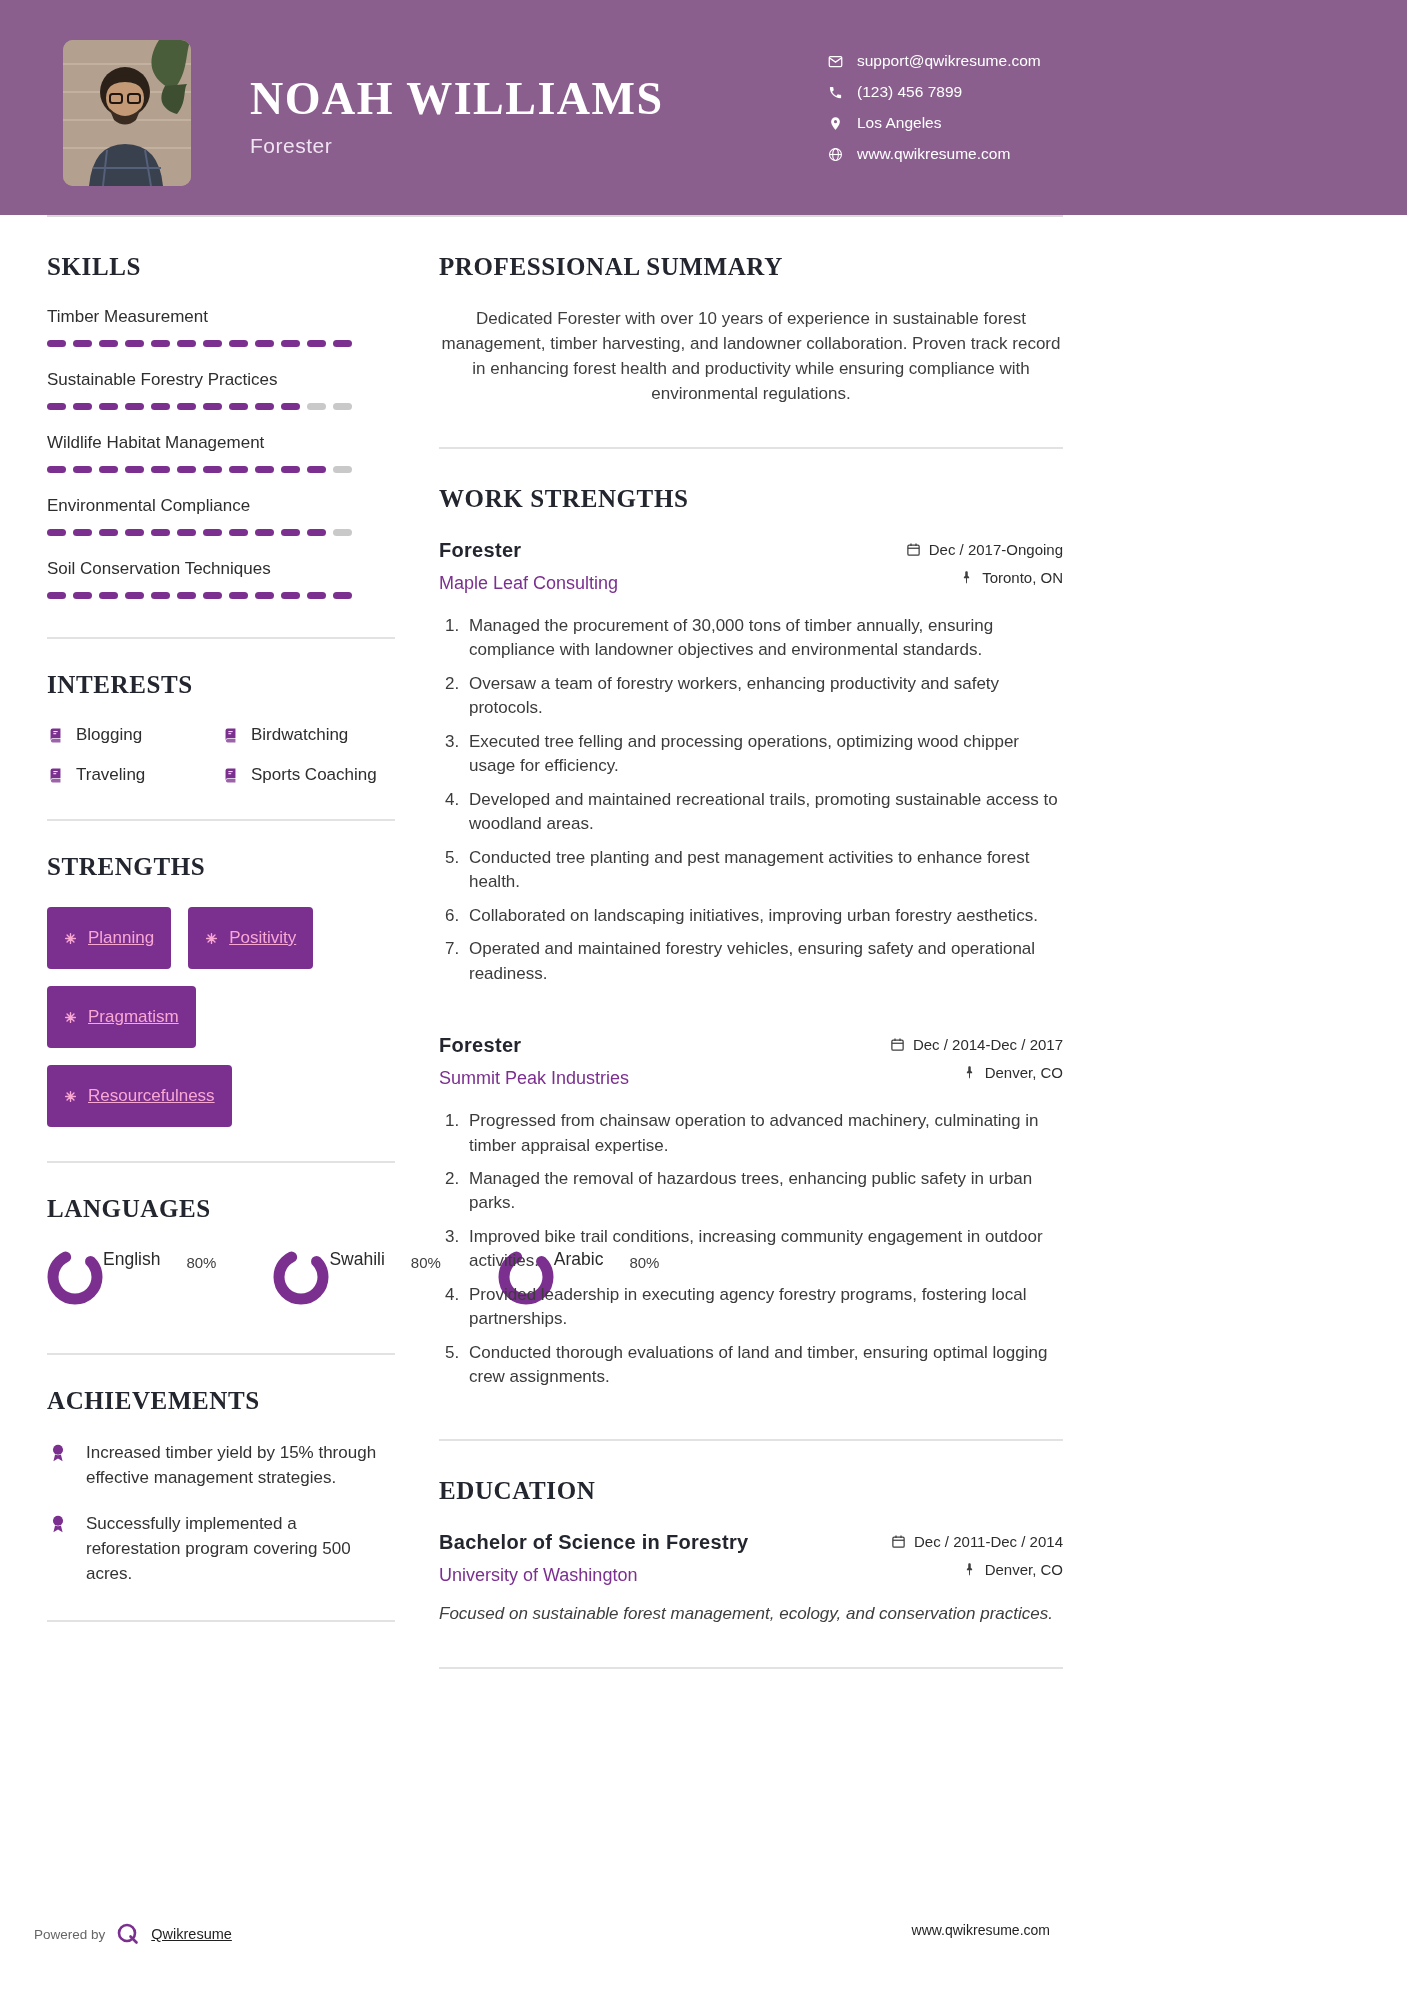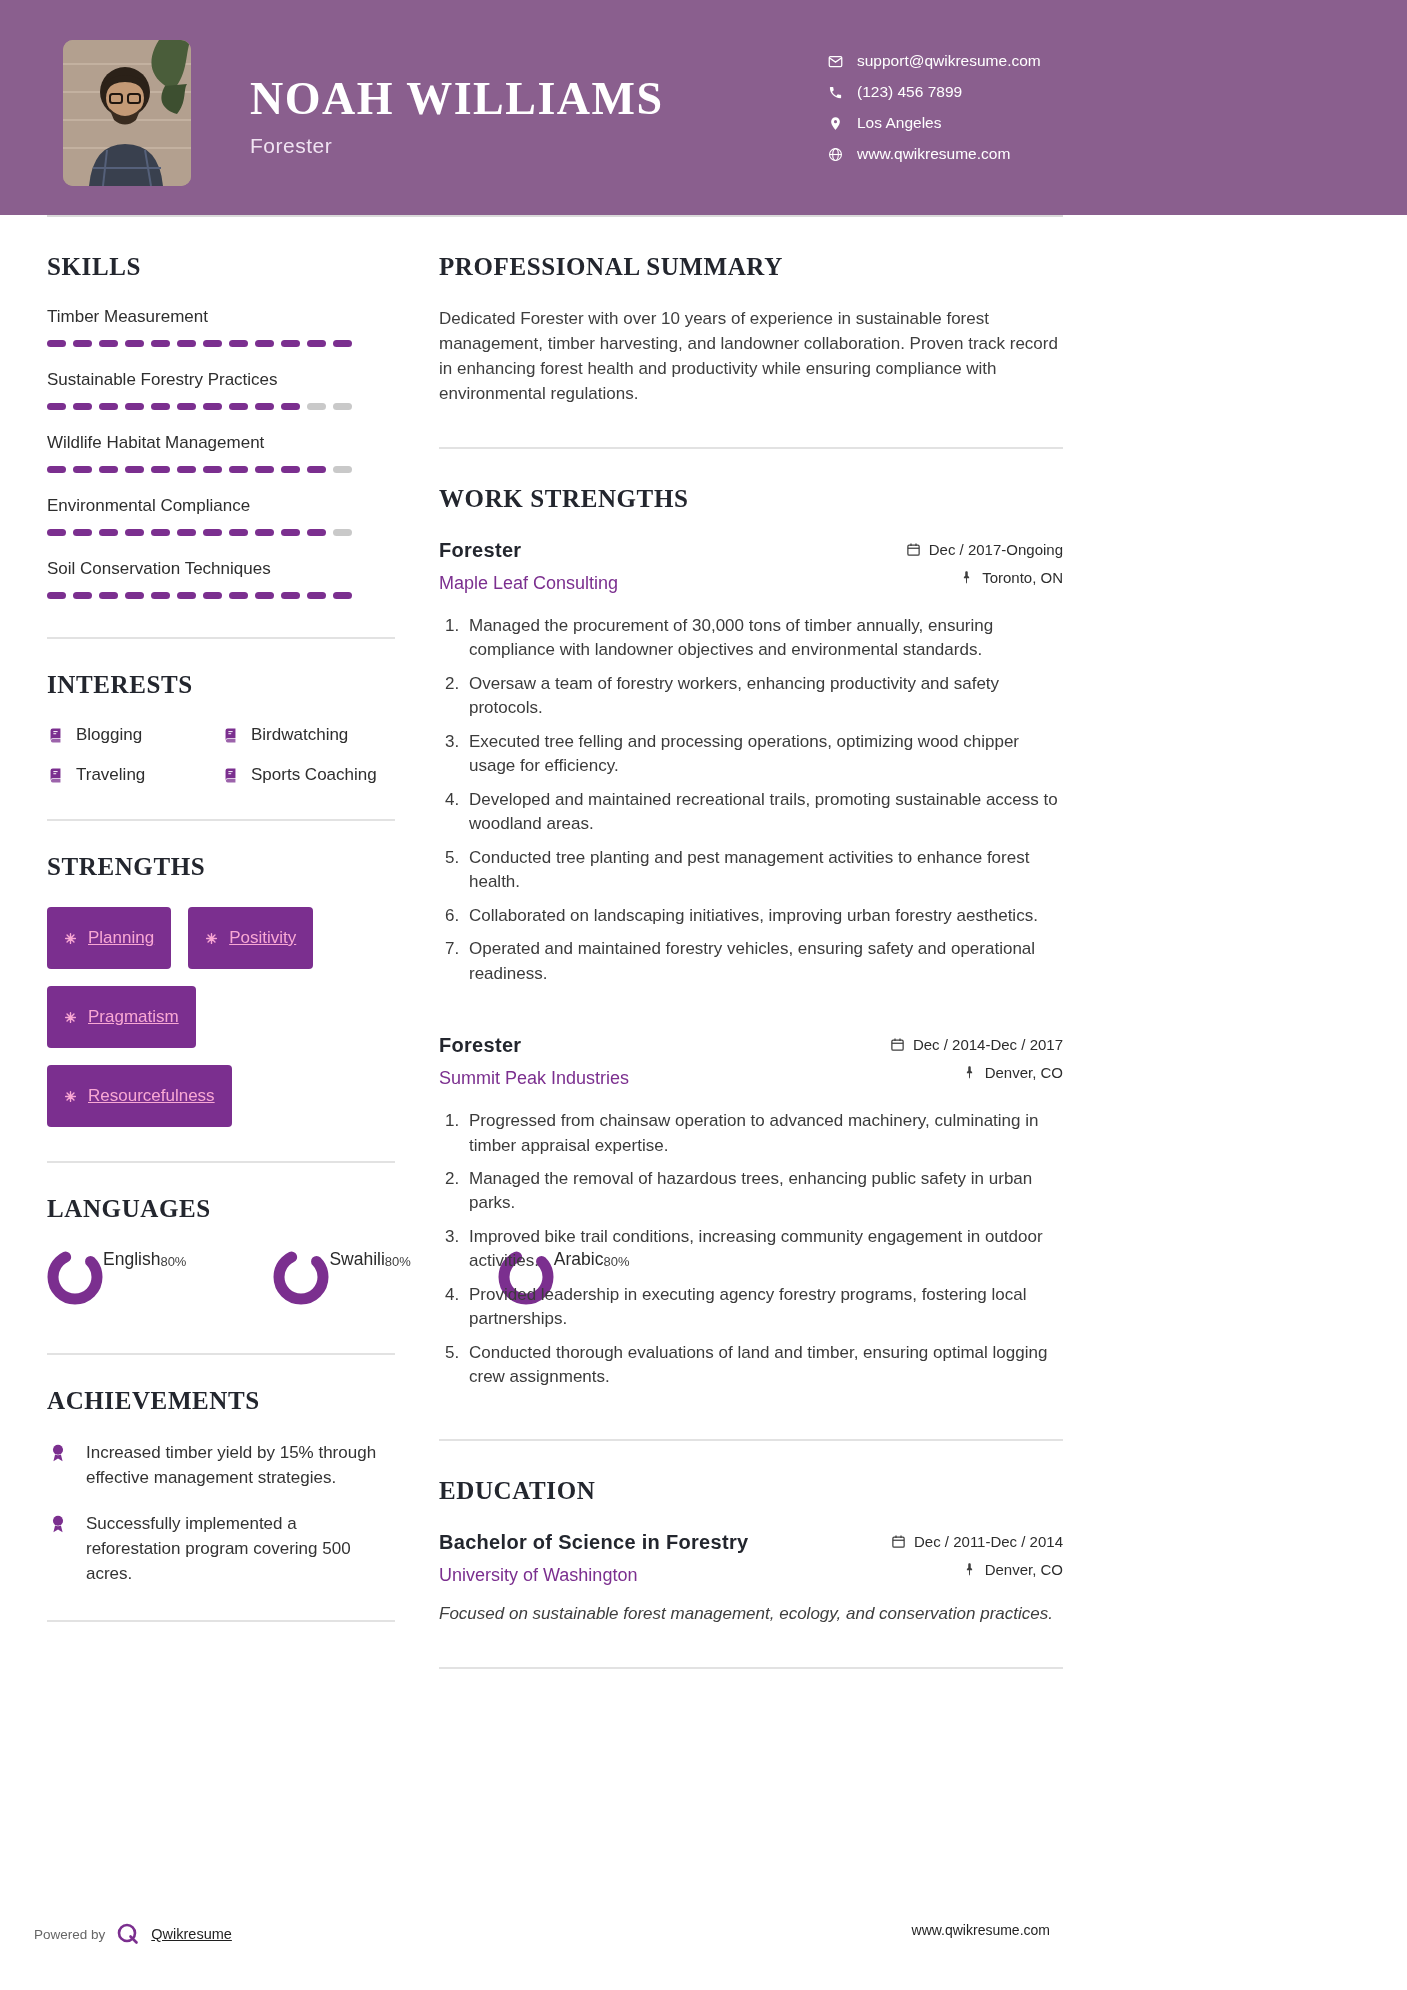--- a/index.html
+++ b/index.html
@@ -59,30 +59,30 @@
   .strengths{display:flex;flex-wrap:wrap;gap:17px;}
   .strength{display:inline-flex;align-items:center;gap:11px;background:var(--accent);color:#f9a8d4;font-size:17px;padding:21px 17px;border-radius:4px;text-decoration:underline;}
   .strength svg{width:13px;height:13px;}
 
   
   .langs{display:flex;gap:57px;}
   .lang{display:flex;flex-direction:row;}
   .donut{margin-bottom:14px;}
   .donut-arc{stroke:var(--accent);fill:none;}
   .lang-name{font-size:17.5px;color:#2a2a2a;}
-  .lang-pct{font-size:13px;color:#3f3f3f;width:56px;text-align:left;margin-top:5px;}
+  .lang-pct{font-size:15px;color:#3f3f3f;width:56px;text-align:right;margin-top:5px;}
 
   
   .ach{display:flex;gap:17px;margin-bottom:22px;font-size:17px;line-height:1.45;color:#333;}
   .ach:last-child{margin-bottom:0;}
   .ach .aicon{color:var(--accent);flex:none;margin-top:1px;display:flex;}
   .ach .aicon svg{width:22px;height:22px;}
 
   
-  .summary-text{font-size:17px;line-height:1.47;color:#3e3e3e;margin:0;}
+  .summary-text{font-size:17px;line-height:1.47;color:#3e3e3e;margin:0;text-align:center;}
 
   .job{margin-bottom:48px;}
   .job:last-child{margin-bottom:6px;}
   .job-head{display:flex;justify-content:space-between;align-items:flex-start;}
   .job-title{font-size:20px;font-weight:700;color:#23262e;letter-spacing:.3px;}
   .job-company{font-size:18px;color:var(--accent);margin-top:11px;}
   .job-meta{display:flex;flex-direction:column;gap:11px;align-items:flex-end;flex:none;padding-top:2px;}
   .meta-row{display:flex;align-items:center;gap:8px;font-size:15px;color:#2d2d2d;}
   .meta-row svg{width:15px;height:15px;color:#3f3f3f;flex:none;}
 

